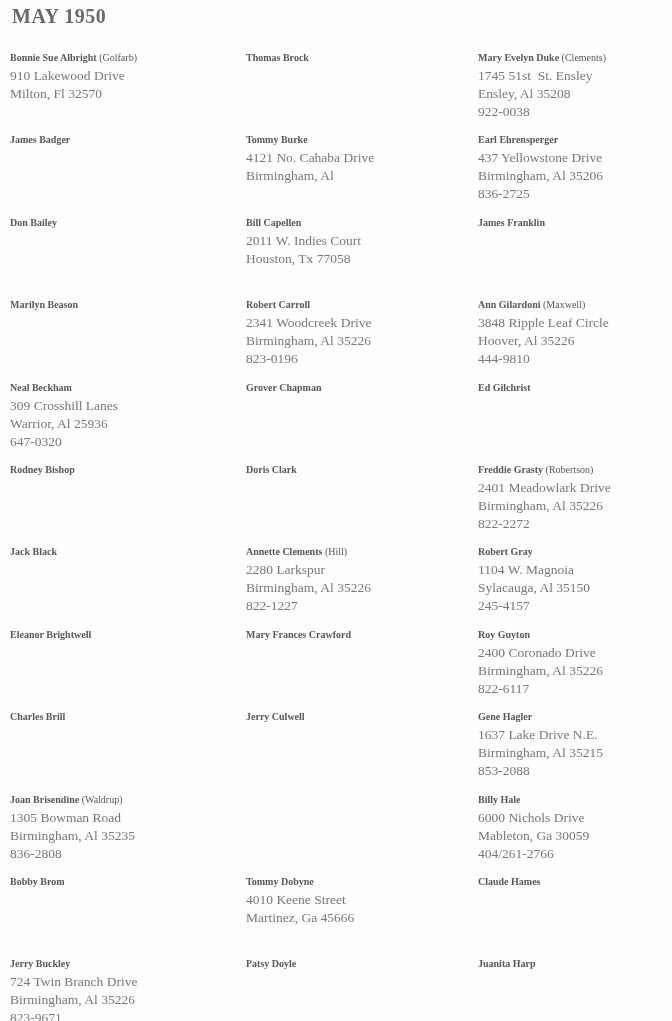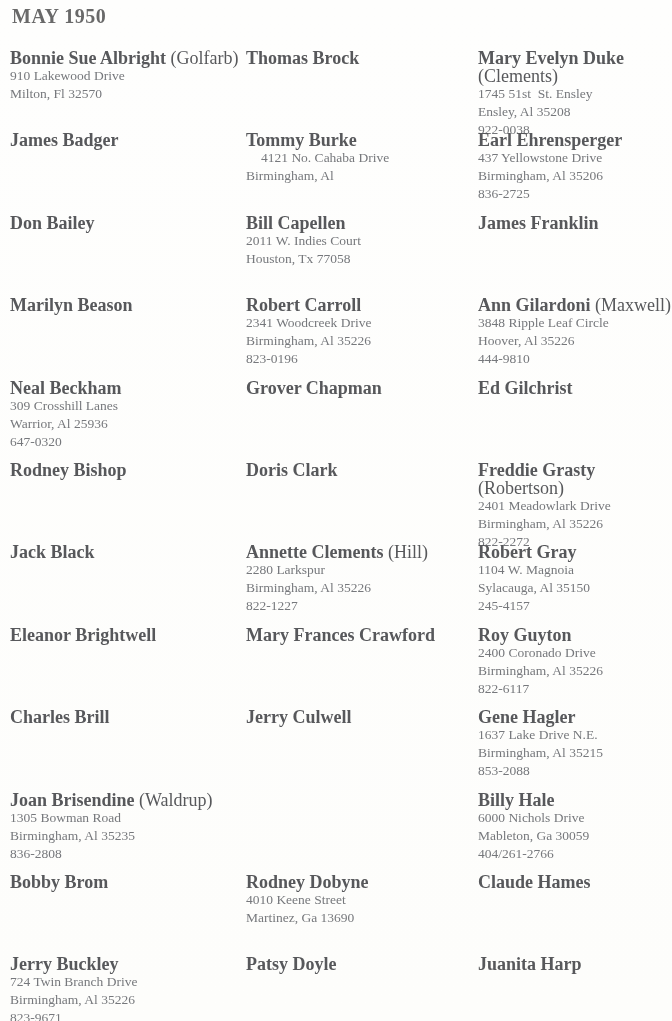--- a/index.html
+++ b/index.html
@@ -36,21 +36,21 @@
     width: 662px;
     display: grid;
     grid-template-columns: 236px 232px 194px;
     grid-auto-rows: 82.4px;
   }
   .entry {
     overflow: visible;
     padding-top: 3px;
   }
   .entry-name {
-    font-size: 18px;
+    font-size: 10px;
     font-weight: bold;
     line-height: 18px;
     color: var(--name-color, #57585b);
     white-space: pre-wrap;
   }
   .entry-maiden {
     font-weight: normal;
     color: var(--name-color, #57585b);
   }
   .entry-addr {
@@ -78,21 +78,21 @@
         <div class="entry-name">Mary Evelyn Duke<span class="entry-maiden"> (Clements)</span></div>
         <div class="entry-addr" style="color: rgb(118, 120, 124);">1745 51st  St. Ensley</div>
         <div class="entry-addr" style="color: rgb(118, 120, 124);">Ensley, Al 35208</div>
         <div class="entry-addr" style="color: rgb(118, 120, 124);">922-0038</div>
       </div>
       <div class="entry" style="grid-area: 2 / 1;">
         <div class="entry-name">James Badger</div>
       </div>
       <div class="entry" style="grid-area: 2 / 2;">
         <div class="entry-name">Tommy Burke</div>
-        <div class="entry-addr" style="color: rgb(118, 120, 124); margin-left: 15px;">4121 No. Cahaba Drive</div>
+        <div class="entry-addr" style="color: rgb(118, 120, 124);">4121 No. Cahaba Drive</div>
         <div class="entry-addr" style="color: rgb(118, 120, 124);">Birmingham, Al</div>
       </div>
       <div class="entry" style="grid-area: 2 / 3;">
         <div class="entry-name">Earl Ehrensperger</div>
         <div class="entry-addr" style="color: rgb(118, 120, 124);">437 Yellowstone Drive</div>
         <div class="entry-addr" style="color: rgb(118, 120, 124);">Birmingham, Al 35206</div>
         <div class="entry-addr" style="color: rgb(118, 120, 124);">836-2725</div>
       </div>
       <div class="entry" style="grid-area: 3 / 1;">
         <div class="entry-name">Don Bailey</div>
@@ -192,23 +192,23 @@
       <div class="entry" style="grid-area: 10 / 3;">
         <div class="entry-name">Billy Hale</div>
         <div class="entry-addr" style="color: rgb(118, 120, 124);">6000 Nichols Drive</div>
         <div class="entry-addr" style="color: rgb(118, 120, 124);">Mableton, Ga 30059</div>
         <div class="entry-addr" style="color: rgb(118, 120, 124);">404/261-2766</div>
       </div>
       <div class="entry" style="grid-area: 11 / 1;">
         <div class="entry-name">Bobby Brom</div>
       </div>
       <div class="entry" style="grid-area: 11 / 2;">
-        <div class="entry-name">Rodney Dobyne</div>
+        <div class="entry-name">Tommy Dobyne</div>
         <div class="entry-addr" style="color: rgb(118, 120, 124);">4010 Keene Street</div>
-        <div class="entry-addr" style="color: rgb(118, 120, 124);">Martinez, Ga 13690</div>
+        <div class="entry-addr" style="color: rgb(118, 120, 124);">Martinez, Ga 45666</div>
       </div>
       <div class="entry" style="grid-area: 11 / 3;">
         <div class="entry-name">Claude Hames</div>
       </div>
       <div class="entry" style="grid-area: 12 / 1;">
         <div class="entry-name">Jerry Buckley</div>
         <div class="entry-addr" style="color: rgb(118, 120, 124);">724 Twin Branch Drive</div>
         <div class="entry-addr" style="color: rgb(118, 120, 124);">Birmingham, Al 35226</div>
         <div class="entry-addr" style="color: rgb(118, 120, 124);">823-9671</div>
       </div>

